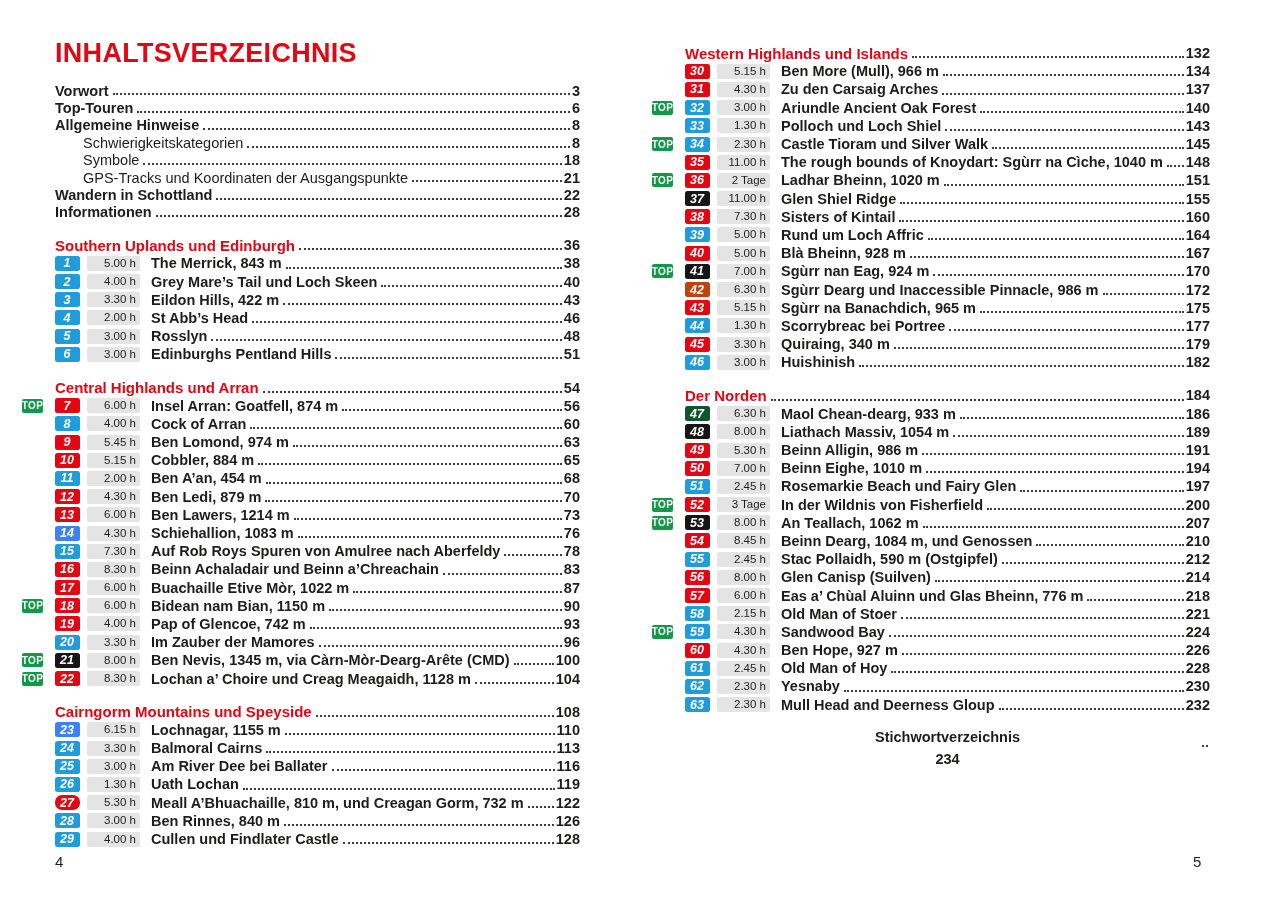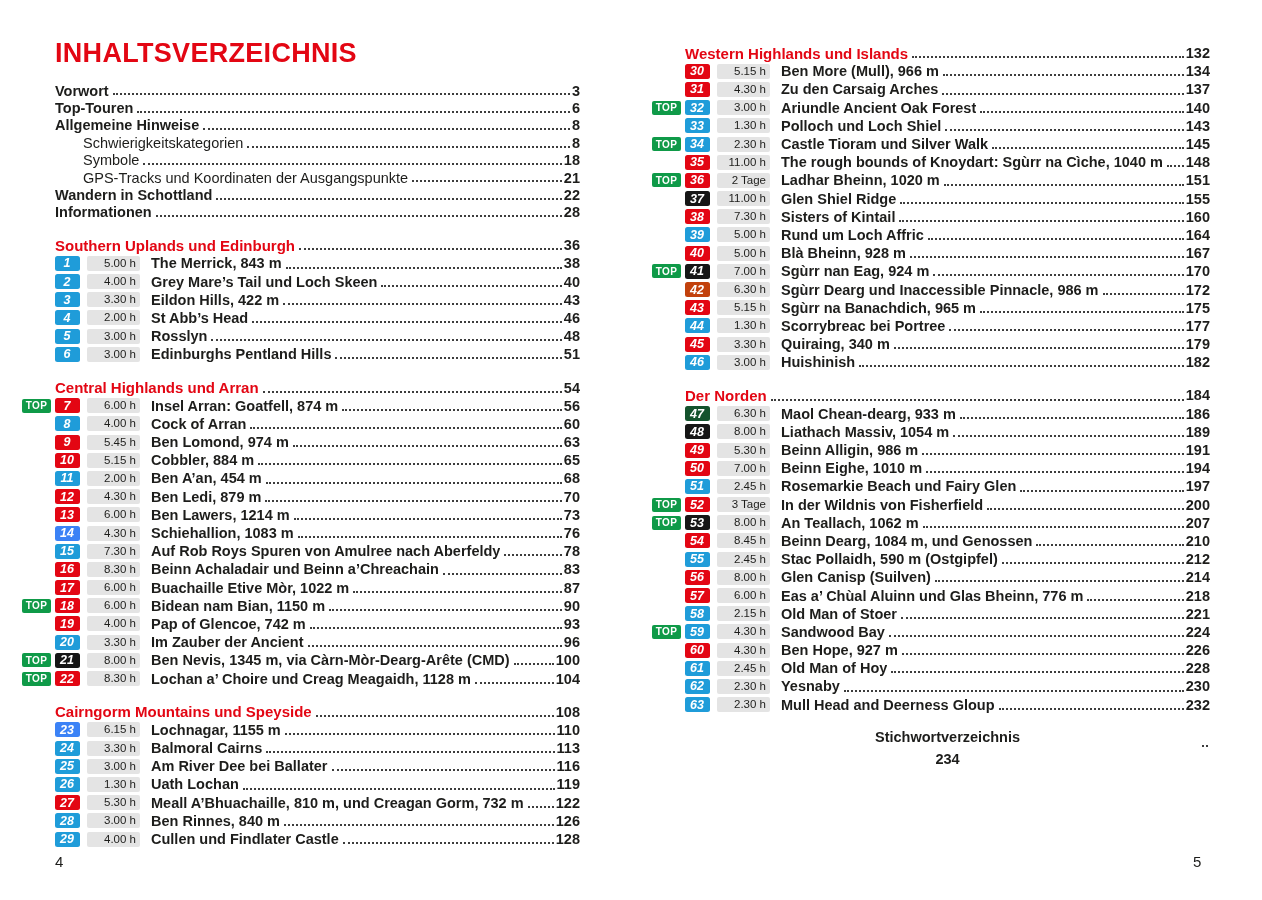--- a/index.html
+++ b/index.html
@@ -21,21 +21,21 @@
   }
   .row{display:flex;align-items:center;height:18.2px;}
   .fm-row{height:17.4px;margin-left:33px;}
   .fm-label{font-size:14.5px;font-weight:bold;white-space:nowrap;flex:none;}
   .fm-label.indent{padding-left:28px;font-weight:normal;}
   .gap{height:15px;}
   .head-row{margin-left:33px;}
   .sec-head{color:var(--red);font-weight:bold;font-size:15px;white-space:nowrap;flex:none;}
   .slot-top{width:33px;flex:none;display:flex;align-items:center;}
   .top-badge{
-    width:29px;height:14px;border-radius:2px;background:var(--green);color:#fff;
+    width:21px;height:14px;border-radius:2px;background:var(--green);color:#fff;
     font-size:10px;font-weight:bold;display:flex;align-items:center;justify-content:center;
     letter-spacing:.3px;
   }
   .badge{
     width:25px;height:15px;border-radius:2.5px;color:#fff;font-weight:bold;font-style:italic;
     font-size:12.5px;display:flex;align-items:center;justify-content:center;flex:none;
     padding-right:1px;background:var(--blue);
   }
   .time{
     flex:none;width:53px;margin-left:7px;background:var(--timebg);border-radius:2px;
@@ -267,21 +267,21 @@
       <span class="badge" style="background: rgb(227, 6, 19);">19</span>
       <span class="time">4.00 h</span>
       <span class="title">Pap of Glencoe, 742 m</span>
       <div class="leader"></div>
       <span class="pgref">93</span>
     </div>
     <div class="row">
       <span class="slot-top"></span>
       <span class="badge" style="background: rgb(31, 156, 217);">20</span>
       <span class="time">3.30 h</span>
-      <span class="title">Im Zauber der Ancient</span>
+      <span class="title">Im Zauber der Mamores</span>
       <div class="leader"></div>
       <span class="pgref">96</span>
     </div>
     <div class="row">
       <span class="slot-top">
         <span class="top-badge">TOP</span>
       </span>
       <span class="badge" style="background: rgb(22, 22, 22);">21</span>
       <span class="time">8.00 h</span>
       <span class="title">Ben Nevis, 1345 m, via Càrn-Mòr-Dearg-Arête (CMD)</span>
@@ -331,21 +331,21 @@
     <div class="row">
       <span class="slot-top"></span>
       <span class="badge" style="background: rgb(31, 156, 217);">26</span>
       <span class="time">1.30 h</span>
       <span class="title">Uath Lochan</span>
       <div class="leader"></div>
       <span class="pgref">119</span>
     </div>
     <div class="row">
       <span class="slot-top"></span>
-      <span class="badge" style="background: rgb(227, 6, 19);">27</span>
+      <span class="badge" style="background: rgb(227, 6, 19); border-radius: 7px;">27</span>
       <span class="time">5.30 h</span>
       <span class="title">Meall A’Bhuachaille, 810 m, und Creagan Gorm, 732 m</span>
       <div class="leader"></div>
       <span class="pgref">122</span>
     </div>
     <div class="row">
       <span class="slot-top"></span>
       <span class="badge" style="background: rgb(31, 156, 217);">28</span>
       <span class="time">3.00 h</span>
       <span class="title">Ben Rinnes, 840 m</span>

